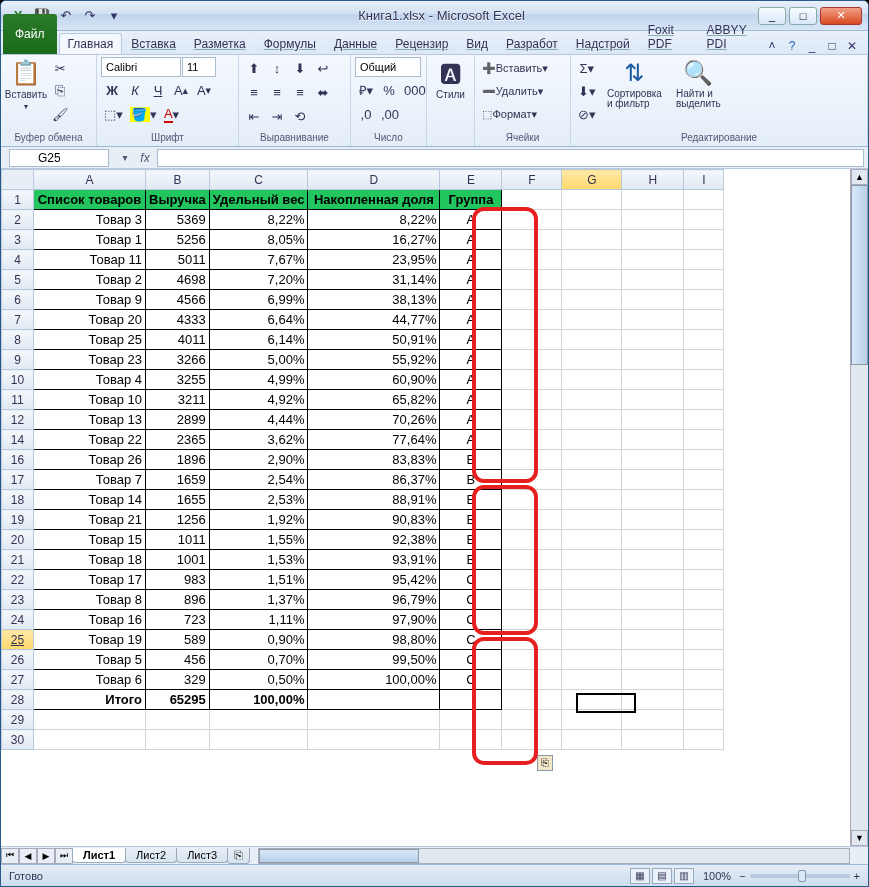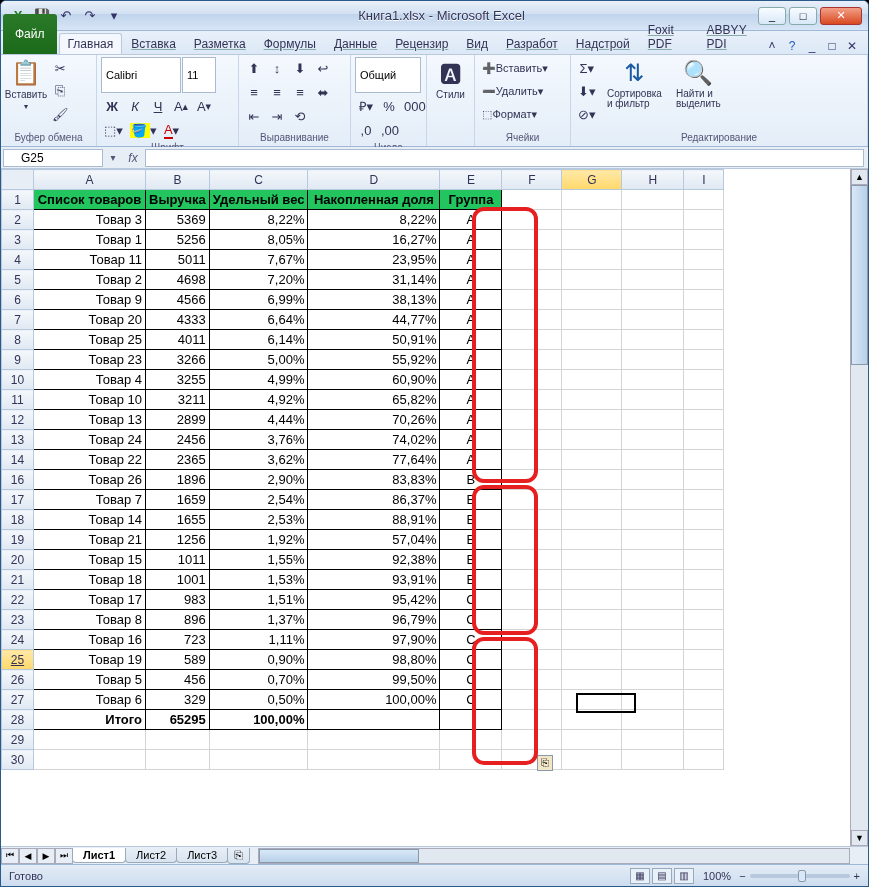--- a/index.html
+++ b/index.html
@@ -20,23 +20,23 @@
 .help-ico { width: 16px; height: 16px; font-size: 12px; color: #336; display: flex; align-items: center; justify-content: center; }
 .ribbon { height: 92px; background: linear-gradient(#f4f8fe,#e4eef8); border-bottom: 1px solid #9fb8d8; display: flex; }
 .r-group { border-right: 1px solid #c8d6ea; padding: 2px 4px; display: flex; flex-direction: column; justify-content: space-between; }
 .r-group-label { font-size: 10px; color: #557; text-align: center; padding: 1px 0; }
 .r-group-body { flex: 1; display: flex; gap: 2px; align-items: flex-start; }
 .big-btn { width: 42px; display: flex; flex-direction: column; align-items: center; gap: 2px; font-size: 10px; color: #335; padding: 2px; }
 .big-btn .ico { font-size: 24px; }
 .sm-col { display: flex; flex-direction: column; gap: 1px; }
 .sm-btn { height: 22px; min-width: 22px; display: flex; align-items: center; justify-content: center; font-size: 13px; color: #335; padding: 0 3px; }
 .sm-row { display: flex; gap: 1px; }
-.combo { height: 36px; border: 1px solid #aabbd0; background: #fff; font-size: 11px; display: flex; align-items: center; padding: 0 4px; }
+.combo { height: 20px; border: 1px solid #aabbd0; background: #fff; font-size: 11px; display: flex; align-items: center; padding: 0 4px; }
 .formula-bar { height: 22px; background: #e8eef6; border-bottom: 1px solid #b8c8dd; display: flex; align-items: center; }
-.name-box { width: 100px; height: 18px; border: 1px solid #aabbd0; background: #fff; margin: 0 2px; font-size: 12px; display: flex; align-items: center; padding-left: 17px; }
+.name-box { width: 100px; height: 18px; border: 1px solid #aabbd0; background: #fff; margin: 0 8px; font-size: 12px; display: flex; align-items: center; padding-left: 28px; }
 .nb-arrow { width: 16px; text-align: center; color: #557; font-size: 10px; }
 .fx-btn { width: 24px; font-size: 12px; font-style: italic; color: #557; text-align: center; }
 .fx-input { flex: 1; height: 18px; border: 1px solid #aabbd0; background: #fff; margin-right: 4px; }
 .sheet-area { flex: 1; display: flex; overflow: hidden; background: #fff; position: relative; }
 .grid { flex: 1; overflow: hidden; position: relative; }
 table.xl { border-collapse: collapse; font-size: 13px; color: #000; }
 table.xl th.corner { width: 32px; height: 20px; background: #e8eef6; border: 1px solid #b8c8dd; }
 table.xl th.colh { height: 20px; background: linear-gradient(#f4f8fc,#e0e8f2); border: 1px solid #b8c8dd; font-weight: normal; font-size: 12px; color: #335; }
 table.xl th.colh.sel { background: linear-gradient(#ffe9a8,#ffd86a); }
 table.xl td.rowh { width: 32px; background: linear-gradient(#f4f8fc,#e0e8f2); border: 1px solid #b8c8dd; text-align: center; font-size: 12px; color: #335; }
@@ -402,32 +402,20 @@
               <td class="cell data-cell t-right">2899</td>
               <td class="cell data-cell t-right">4,44%</td>
               <td class="cell data-cell t-right">70,26%</td>
               <td class="cell data-cell t-center">A</td>
               <td class="cell"></td>
               <td class="cell"></td>
               <td class="cell"></td>
               <td class="cell"></td>
             </tr>
             <tr>
-              <td class="rowh ">13</td>
-              <td class="cell data-cell t-left">Товар 24</td>
-              <td class="cell data-cell t-right">2456</td>
-              <td class="cell data-cell t-right">3,76%</td>
-              <td class="cell data-cell t-right">74,02%</td>
-              <td class="cell data-cell t-center">A</td>
-              <td class="cell"></td>
-              <td class="cell"></td>
-              <td class="cell"></td>
-              <td class="cell"></td>
-            </tr>
-            <tr>
               <td class="rowh ">14</td>
               <td class="cell data-cell t-left">Товар 22</td>
               <td class="cell data-cell t-right">2365</td>
               <td class="cell data-cell t-right">3,62%</td>
               <td class="cell data-cell t-right">77,64%</td>
               <td class="cell data-cell t-center">A</td>
               <td class="cell"></td>
               <td class="cell"></td>
               <td class="cell"></td>
               <td class="cell"></td>
@@ -466,21 +454,21 @@
               <td class="cell"></td>
               <td class="cell"></td>
               <td class="cell"></td>
               <td class="cell"></td>
             </tr>
             <tr>
               <td class="rowh ">19</td>
               <td class="cell data-cell t-left">Товар 21</td>
               <td class="cell data-cell t-right">1256</td>
               <td class="cell data-cell t-right">1,92%</td>
-              <td class="cell data-cell t-right">57,04%</td>
+              <td class="cell data-cell t-right">90,83%</td>
               <td class="cell data-cell t-center">B</td>
               <td class="cell"></td>
               <td class="cell"></td>
               <td class="cell"></td>
               <td class="cell"></td>
             </tr>
             <tr>
               <td class="rowh ">20</td>
               <td class="cell data-cell t-left">Товар 15</td>
               <td class="cell data-cell t-right">1011</td>

